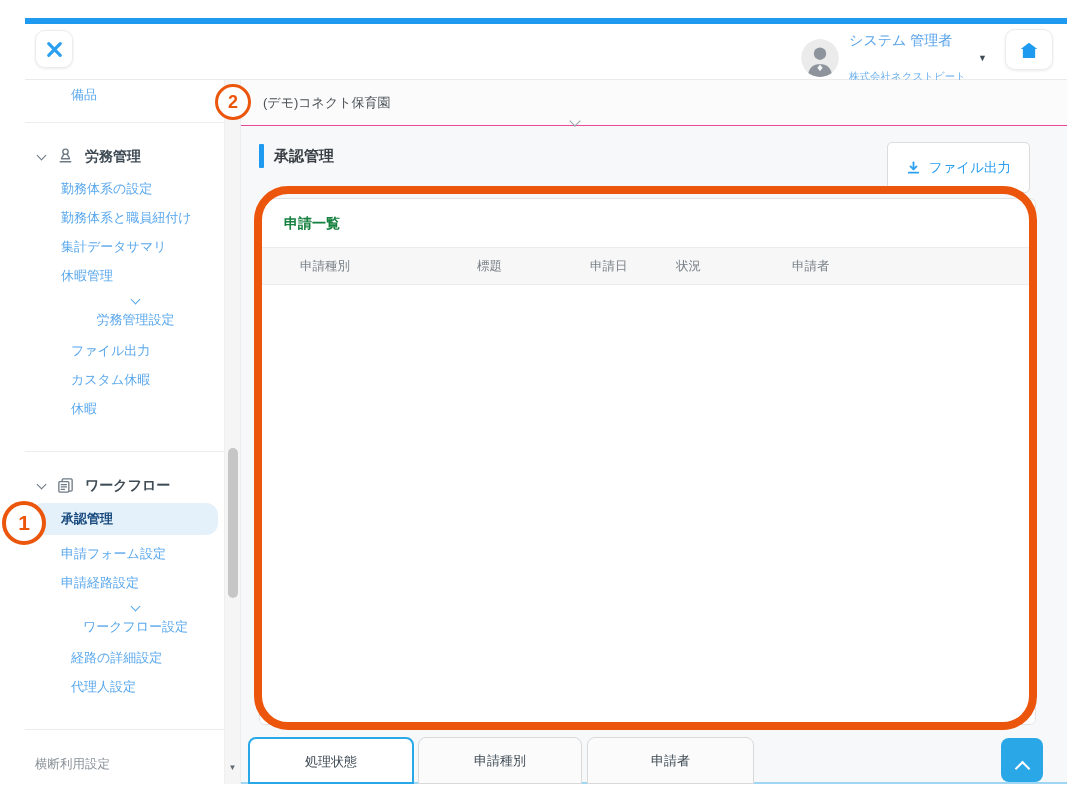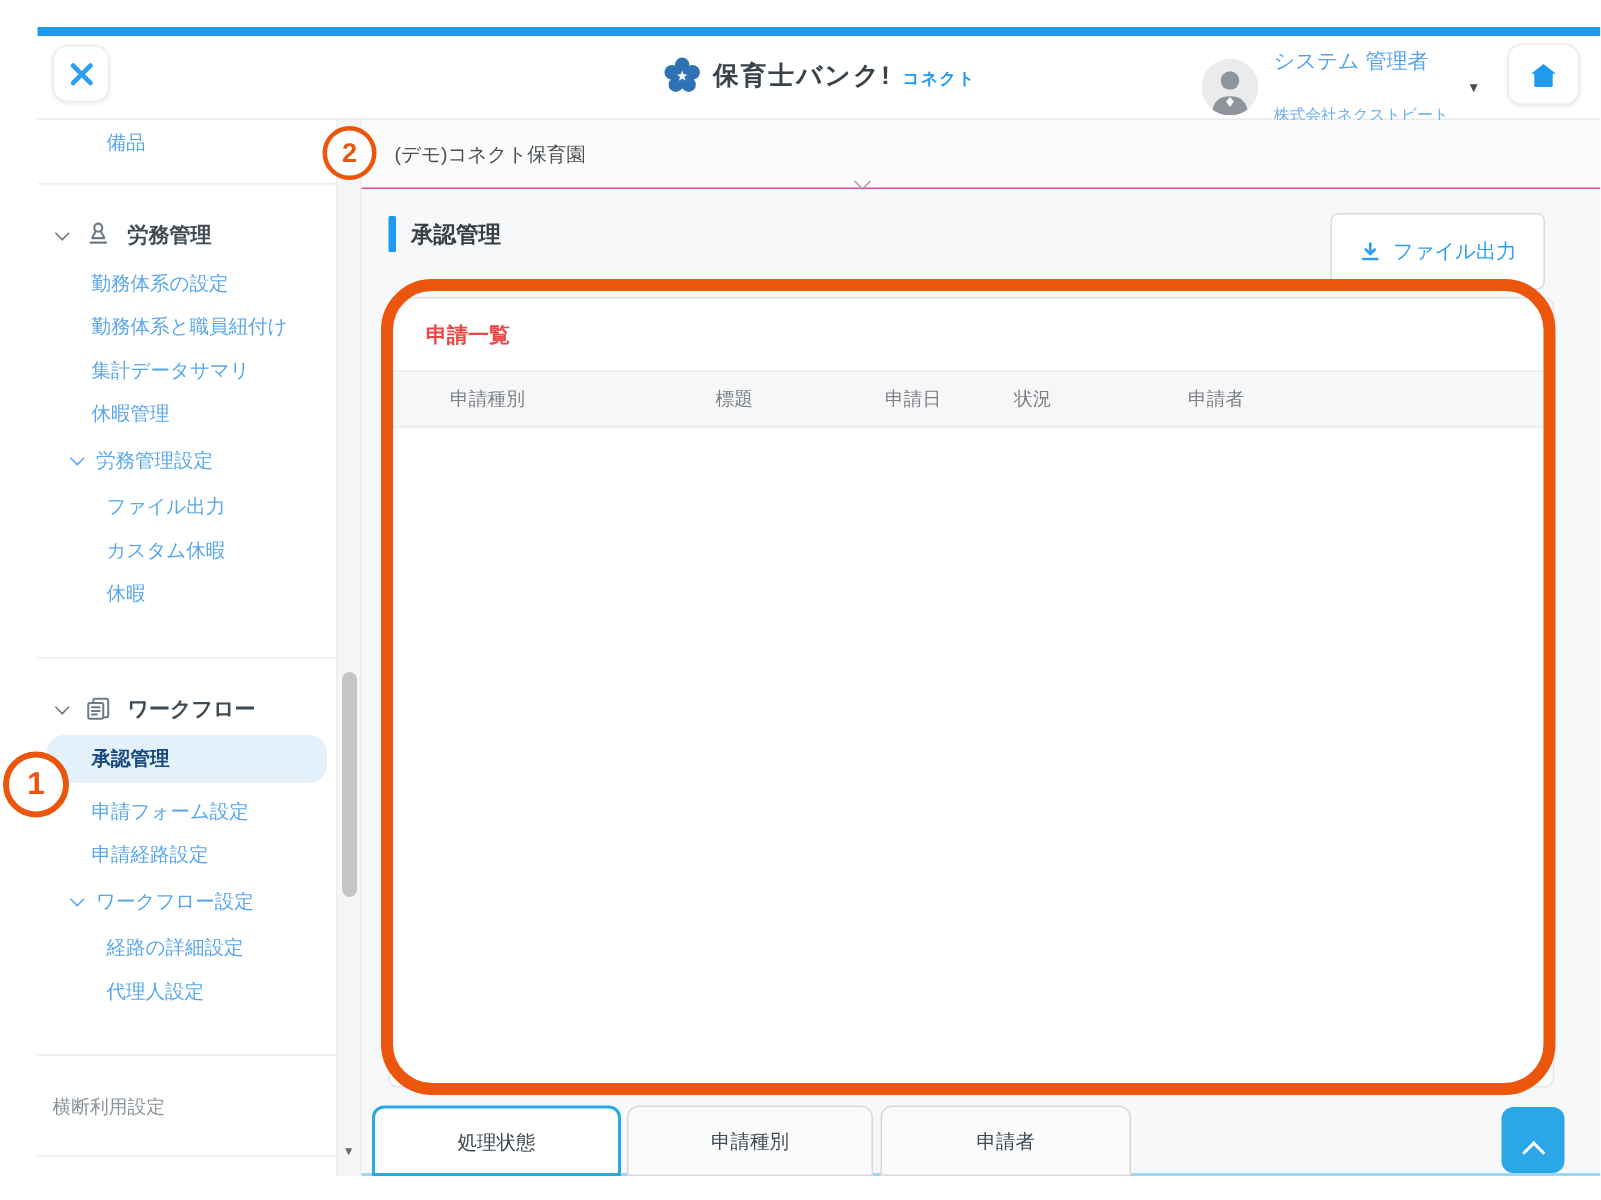--- a/index.html
+++ b/index.html
@@ -22,42 +22,42 @@
 
   
   .sidebar{position:absolute;left:25px;top:80px;width:199px;height:704px;background:#fff;overflow:hidden;}
   .s-div{border-top:1px solid #ececec;margin:13px 0;}
   .s-div.lg{margin:28px 0 16px;}
   .s-link{display:block;padding:7.5px 0 7.5px 36px;font-size:13px;line-height:14px;color:#58a7ec;cursor:pointer;}
   .s-link.i2{padding-left:46px;}
   .s-link.selected{margin:4px 6px;padding:9px 0 9px 30px;background:#e4f1fb;border-radius:12px;color:#17497e;font-weight:600;}
   .s-section{display:flex;align-items:center;gap:10px;margin:24px 0 8px;padding-left:12px;color:#3e4a54;font-weight:600;font-size:14px;cursor:pointer;}
   .s-icon{display:flex;width:19px;height:19px;flex:none;}
-  .s-sub{display:flex;align-items:center;gap:8px;padding:7.5px 0 7.5px 22px;font-size:13px;color:#58a7ec;cursor:pointer;}
+  .s-sub{display:flex;align-items:center;gap:8px;padding:7.5px 0 7.5px 22px;font-size:13px;color:#58a7ec;cursor:pointer;flex-direction:column;}
   .chv-wrap{color:#6b7680;display:inline-flex;width:9px;justify-content:center;}
   .s-sub .chv-wrap{color:#58a7ec;}
   .chv{display:inline-block;width:6px;height:6px;border-left:1.7px solid currentColor;border-bottom:1.7px solid currentColor;transform:rotate(-45deg);margin-top:-2px;}
   .s-gray{padding:10px 0 10px 10px;font-size:12.5px;color:#8a9299;}
 
   
   .sb-scroll{position:absolute;left:224px;top:80px;width:16px;height:704px;background:#f5f5f5;border-left:1px solid #eee;box-sizing:border-box;}
   .sb-thumb{position:absolute;left:3px;top:368px;width:10px;height:150px;background:#c6c6c6;border-radius:5px;}
   .sb-down{position:absolute;left:0;right:0;bottom:12px;text-align:center;font-size:8px;color:#5f6a72;}
 
   
   .main{position:absolute;left:240px;top:80px;width:827px;height:704px;background:#f7f8f9;border-left:1px solid #ededed;box-sizing:border-box;}
   .store-row{position:absolute;left:0;top:0;width:100%;height:45px;background:#fbfbfb;border-bottom:1px solid #ec4899;font-size:13px;color:#4a5056;line-height:45px;cursor:pointer;}
   .store-name{margin-left:22px;}
   .store-chev{position:absolute;left:330px;top:18px;color:#9aa4ad;}
   .store-chev .chv{width:7px;height:7px;}
   .page-title{position:absolute;left:18px;top:64px;display:flex;align-items:center;gap:10px;font-size:15px;font-weight:700;color:#393f45;}
   .tbar{width:5px;height:24px;background:#1e9bf0;border-radius:1px;}
   .export-btn{position:absolute;right:37px;top:62px;height:51px;padding:0 18px;background:#fff;border:1px solid #dcdcdc;border-radius:5px;display:flex;align-items:center;gap:8px;font-size:13.5px;color:#2b9ff2;cursor:pointer;font-family:inherit;}
   .panel{position:absolute;left:18px;top:118px;width:777px;height:527px;background:#fff;border:1px solid #e3e3e3;border-radius:6px;box-sizing:border-box;overflow:hidden;}
-  .panel-title{padding:16px 24px 14px;font-size:14px;font-weight:700;color:#ef4444;border-bottom:1px solid #ececec;}
+  .panel-title{padding:16px 24px 14px;font-size:14px;font-weight:700;color:#15803d;border-bottom:1px solid #ececec;}
   .thead{position:relative;height:36px;background:#f7f7f7;border-bottom:1px solid #ececec;}
   .th{position:absolute;top:0;line-height:36px;font-size:12.5px;color:#7a8188;white-space:nowrap;}
   .tbody{height:100%;background:#fff;}
 
   
   .tabs{position:absolute;left:0;top:657px;width:100%;height:47px;}
   .tab{position:absolute;top:0;height:47px;box-sizing:border-box;border:1px solid #d9d9d9;border-radius:8px 8px 0 0;background:#fbfbfb;text-align:center;padding-top:14px;font-size:13px;color:#3e4a54;cursor:pointer;z-index:2;}
   .tab.selected{background:#fff;border:2px solid #29a8e8;z-index:3;}
   .bottom-line{position:absolute;left:0;top:702px;width:100%;height:2px;background:#9fd6f4;z-index:1;}
   .scrolltop{position:absolute;left:760px;top:658px;width:42px;height:44px;background:#29a7e6;border:none;border-radius:8px;cursor:pointer;z-index:4;padding:0;}
@@ -77,37 +77,20 @@
 
   <header>
     <button class="close-btn">
       <span style="display:flex;">
         <svg width="21" height="21" viewBox="0 0 20 20" fill="none" stroke="#2b9ff2" stroke-width="3" stroke-linecap="round">
             <path d="M4.5 4.5 L15.5 15.5 M15.5 4.5 L4.5 15.5"></path>
           </svg>
       </span>
     </button>
 
-    <div class="logo">
-      <span style="display:flex;">
-        <svg width="27" height="27" viewBox="0 0 24 24">
-          <g fill="#2f72b4">
-            <circle cx="12" cy="5.5" r="4.3"></circle>
-              <circle cx="18.2" cy="10" r="4.3"></circle>
-              <circle cx="15.8" cy="17.3" r="4.3"></circle>
-              <circle cx="8.2" cy="17.3" r="4.3"></circle>
-              <circle cx="5.8" cy="10" r="4.3"></circle>
-              <circle cx="12" cy="12" r="3.4"></circle>
-          </g>
-          <path fill="#fff" d="M12 8.9 L12.8 11.1 L15.1 11.2 L13.3 12.6 L14 14.9 L12 13.6 L10 14.9 L10.7 12.6 L8.9 11.2 L11.2 11.1 Z"></path>
-        </svg>
-      </span>
-      <span class="logo-main">保育士バンク!</span>
-      <span class="logo-sub">コネクト</span>
-    </div>
 
     <div class="user">
       <span class="avatar">
         <svg width="38" height="38" viewBox="0 0 40 40">
             <circle cx="20" cy="20" r="20" fill="#ebebeb"></circle>
             <circle cx="20" cy="15.5" r="6.5" fill="#8d949b"></circle>
             <path d="M7 40 C8 29 13.5 26.5 20 26.5 C26.5 26.5 32 29 33 40 Z" fill="#8d949b"></path>
             <path d="M20 27 L17.2 30.2 L20 34 L22.8 30.2 Z" fill="#fff" opacity="0.9"></path>
           </svg>
       </span>

